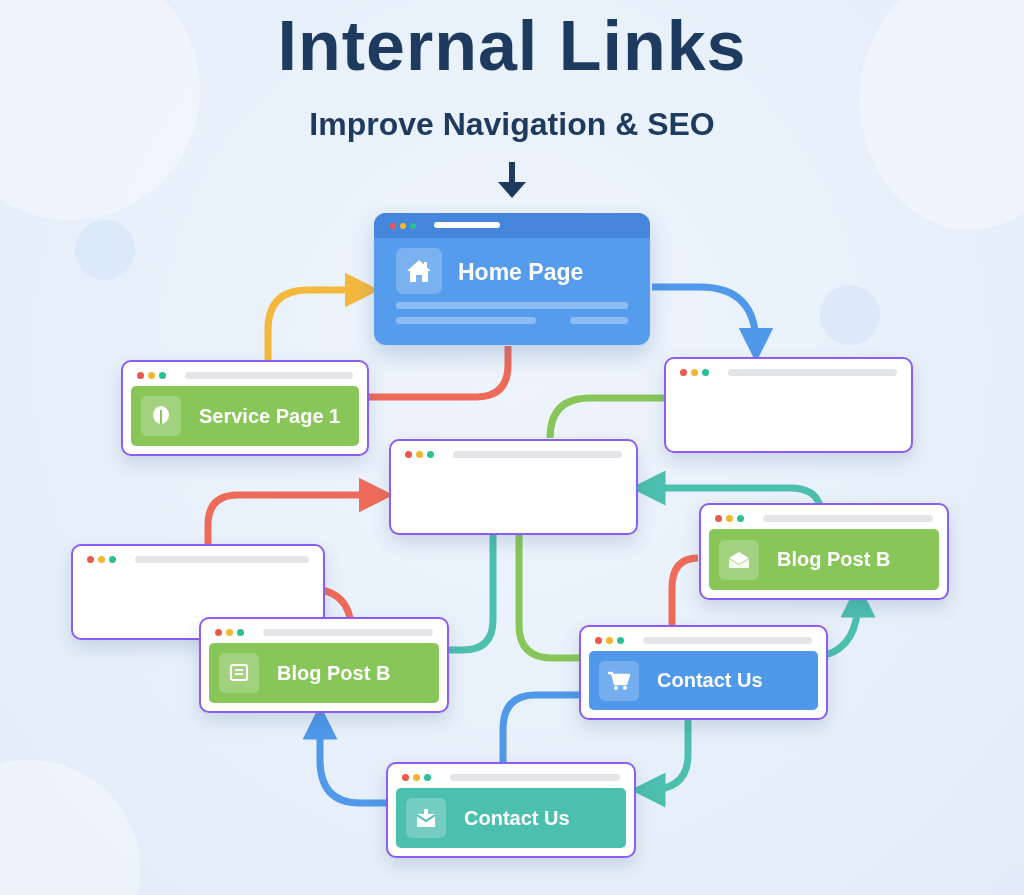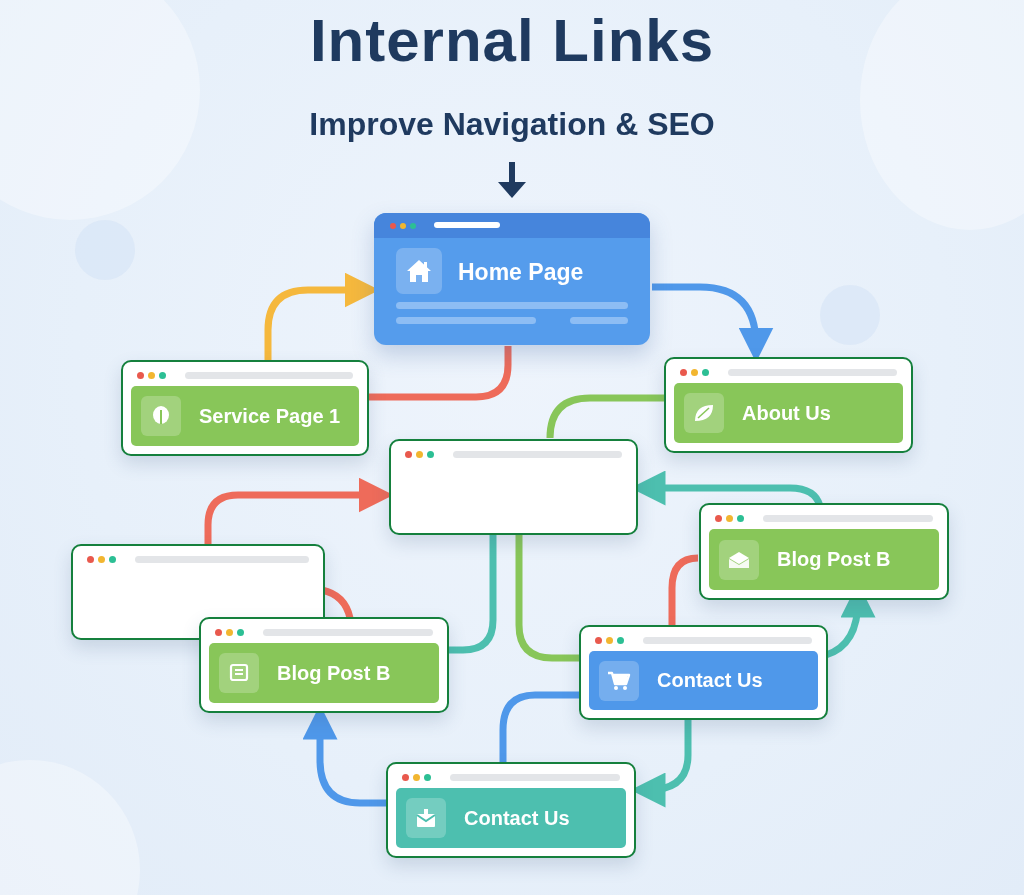--- a/index.html
+++ b/index.html
@@ -4,30 +4,30 @@
 <style>
   html, body { margin: 0; padding: 0; }
   body {
     width: 1024px; height: 895px; position: relative; overflow: hidden;
     background: radial-gradient(ellipse at 50% 40%, #eef4fc 0%, #e7f0fa 60%, #e2ecf8 100%);
     font-family: "Liberation Sans", "DejaVu Sans", sans-serif;
   }
   .blob { position: absolute; border-radius: 50%; background: rgba(255,255,255,0.35); }
   .title {
     position: absolute; left: 0; width: 1024px; top: 6px; text-align: center;
-    font-size: 60px; font-weight: bold; color: #1f3a5f; letter-spacing: 1px;
+    font-size: 70px; font-weight: bold; color: #1f3a5f; letter-spacing: 1px;
   }
   .subtitle {
     position: absolute; left: 0; width: 1024px; top: 106px; text-align: center;
     font-size: 32px; font-weight: bold; color: #1f3a5f;
   }
   .down-arrow { position: absolute; left: 498px; top: 162px; }
   svg.links { position: absolute; left: 0; top: 0; }
   .card {
-    position: absolute; background: #ffffff; border: 2px solid #15803d; border-radius: 10px;
+    position: absolute; background: #ffffff; border: 2px solid #8b5cf6; border-radius: 10px;
     box-shadow: 0 8px 18px rgba(60,90,130,0.18);
   }
   .card .bar { position: absolute; left: 14px; right: 14px; top: 10px; height: 10px; }
   .dot { position: absolute; top: 0; width: 7px; height: 7px; border-radius: 50%; }
   .dot.r { left: 0; background: #e9594d; }
   .dot.y { left: 11px; background: #f2b630; }
   .dot.g { left: 22px; background: #2cbf94; }
   .url { position: absolute; left: 48px; right: 0; top: 0; height: 7px; border-radius: 4px; background: #e3e5e8; }
   .panel {
     position: absolute; left: 8px; right: 8px; top: 24px; bottom: 8px; border-radius: 5px;
@@ -157,29 +157,20 @@
   </div>
 </div>
 
 <div class="card" style="left:664px;top:357px;width:245px;height:92px;">
   <div class="bar">
       <span class="dot r"></span>
       <span class="dot y"></span>
       <span class="dot g"></span>
       <span class="url"></span>
     </div>
-  <div class="panel green">
-    <div class="ico">
-      <svg width="22" height="20" viewBox="0 0 22 20">
-          <path d="M2 18 Q2 2 20 2 Q20 18 2 18Z" fill="#fff"></path>
-          <path d="M5 15 L16 5" stroke="#88c659" stroke-width="1.5"></path>
-        </svg>
-    </div>
-    <span class="label">About Us</span>
-  </div>
 </div>
 
 <div class="card" style="left:389px;top:439px;width:245px;height:92px;">
   <div class="bar">
       <span class="dot r"></span>
       <span class="dot y"></span>
       <span class="dot g"></span>
       <span class="url"></span>
     </div>
 </div>

